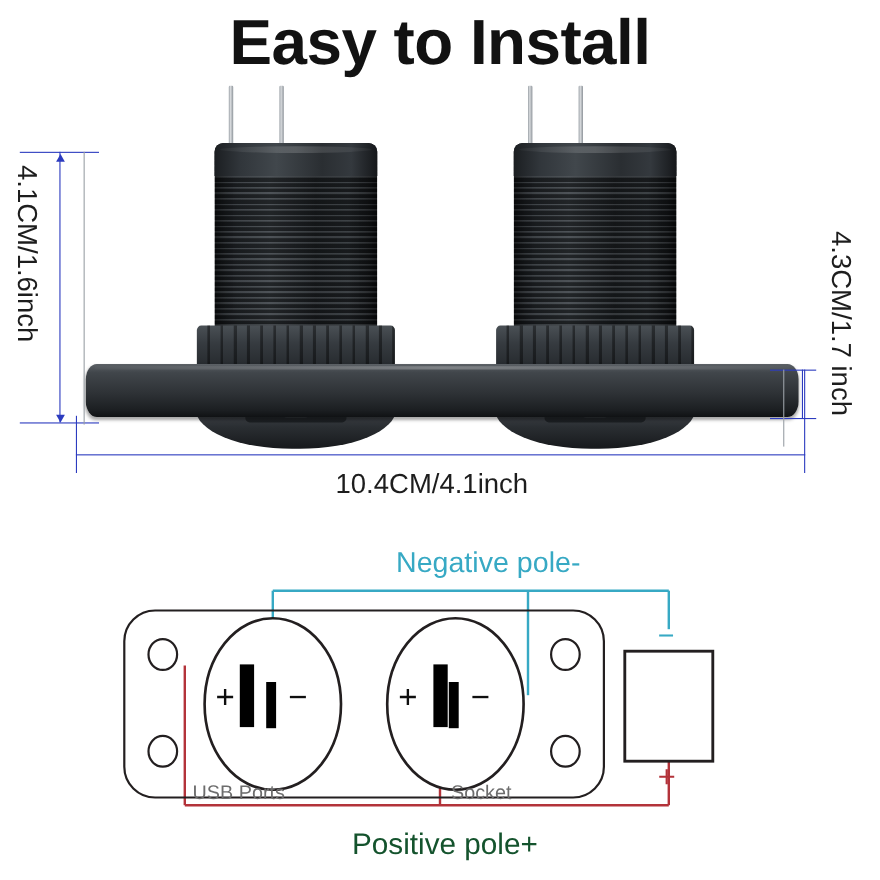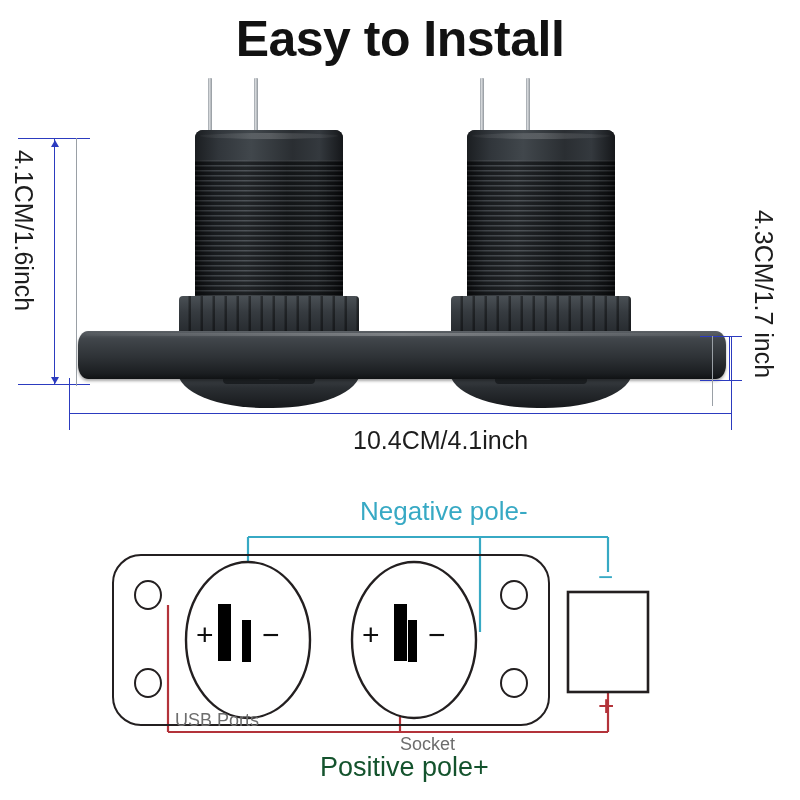--- a/index.html
+++ b/index.html
@@ -21,21 +21,21 @@
   }
 
   
   .title {
     position: absolute;
     left: 0;
     top: 6px;
     width: 800px;
     text-align: center;
     font-family: "Liberation Sans", sans-serif;
-    font-size: 50px;
+    font-size: 58px;
     font-weight: bold;
     color: #121212;
     letter-spacing: -0.5px;
     line-height: 66px;
     white-space: nowrap;
   }
 
   
   .photo-area {
     position: absolute;
@@ -298,21 +298,21 @@
 
     <div class="dim-line dim-h" style="left:700px; top:258px; width:42px;"></div>
     <div class="dim-line dim-h" style="left:700px; top:302px; width:42px;"></div>
     <div class="dim-line dim-v" style="left:729px; top:258px; height:44px;"></div>
     <div class="guide" style="left:712px; top:258px; height:70px;"></div>
     <div class="vlabel rot" style="left:778px; top:132px;">4.3CM/1.7 inch</div>
 
     <div class="dim-line dim-h" style="left:69px; top:335px; width:663px;"></div>
     <div class="dim-line dim-v" style="left:69px; top:300px; height:52px;"></div>
     <div class="dim-line dim-v" style="left:731px; top:258px; height:94px;"></div>
-    <div class="hlabel" style="left:305px; top:348px;margin-left:48px;">10.4CM/4.1inch</div>
+    <div class="hlabel" style="left:305px; top:348px;">10.4CM/4.1inch</div>
   </div>
 
   <div class="diagram">
 
     <svg width="800" height="340" viewBox="0 0 800 340">
 
       <g stroke="#37a9c4" stroke-width="2.2" fill="none">
 
         <line x1="248" y1="77" x2="608" y2="77"></line>
 
@@ -374,16 +374,16 @@
                 font-family:'Liberation Sans',sans-serif; line-height:1;">−</div>
     <div style="position:absolute; left:598px; top:232px; font-size:28px; color:#b3333a;
                 font-family:'Liberation Sans',sans-serif; line-height:1;">+</div>
 
     <div class="dlabel-neg" style="left:329px; top:36px;margin-left:31px;">Negative pole-</div>
 
     <div class="dlabel-pos" style="left:320px; top:292px;">Positive  pole+</div>
 
     <div class="dlabel-part" style="left:175px; top:250px;">USB Ports</div>
 
-    <div class="dlabel-part" style="left:400px; top:250px;margin-top:24px;">Socket</div>
+    <div class="dlabel-part" style="left:410px; top:250px;">Socket</div>
   </div>
 
 </div>
 
 </body></html>

